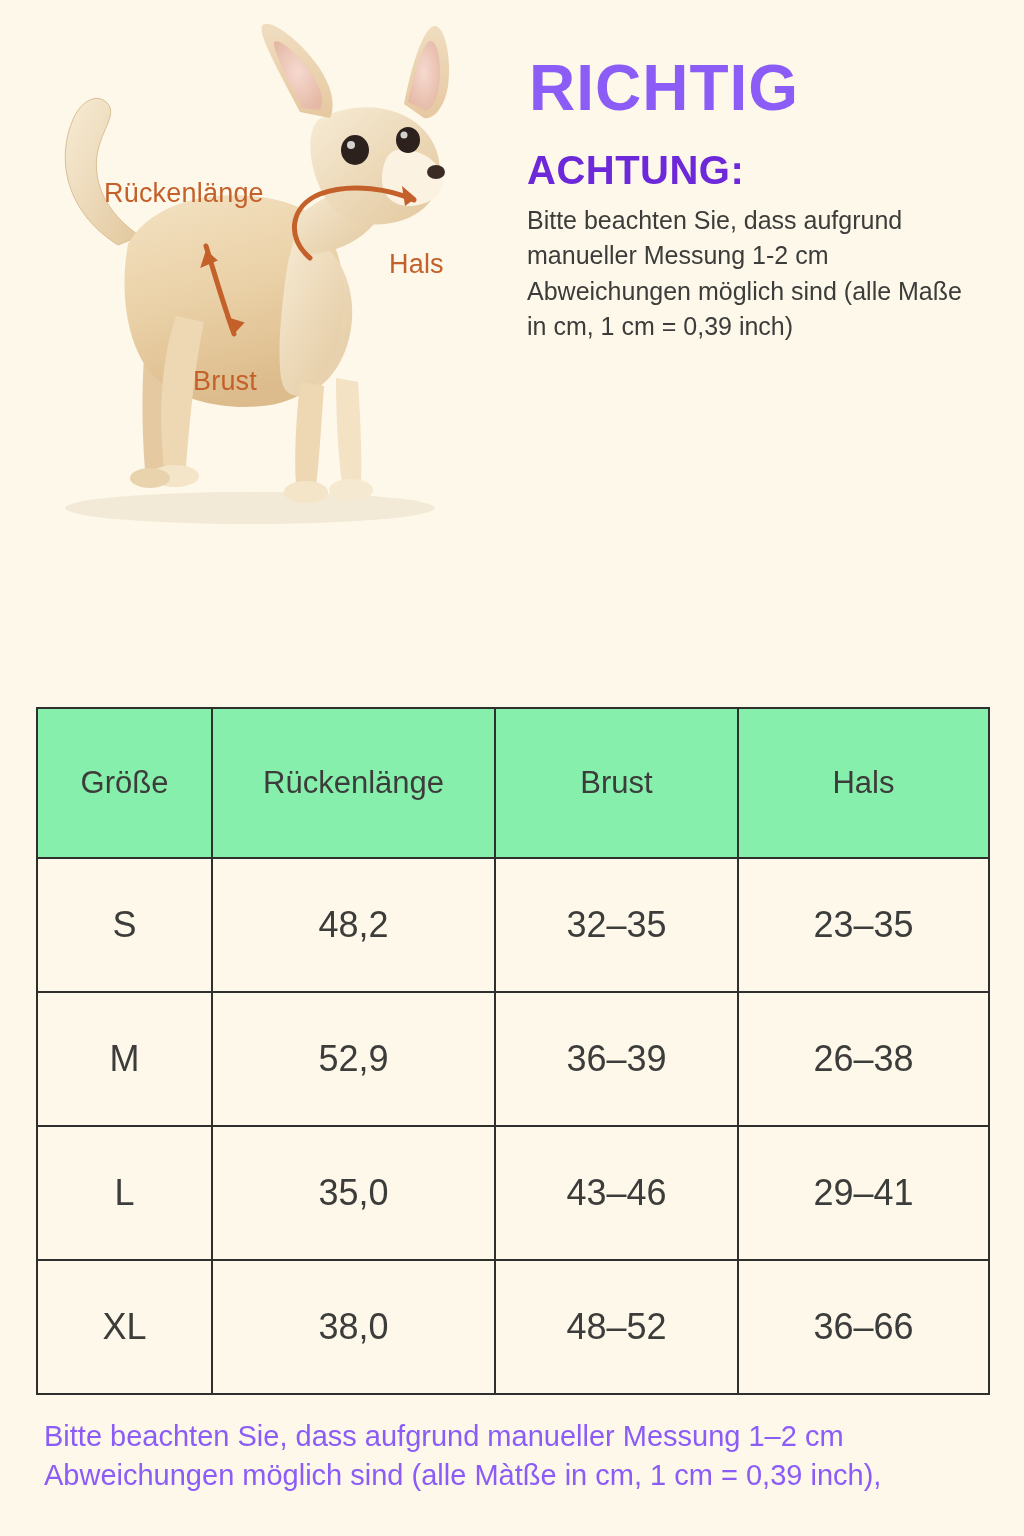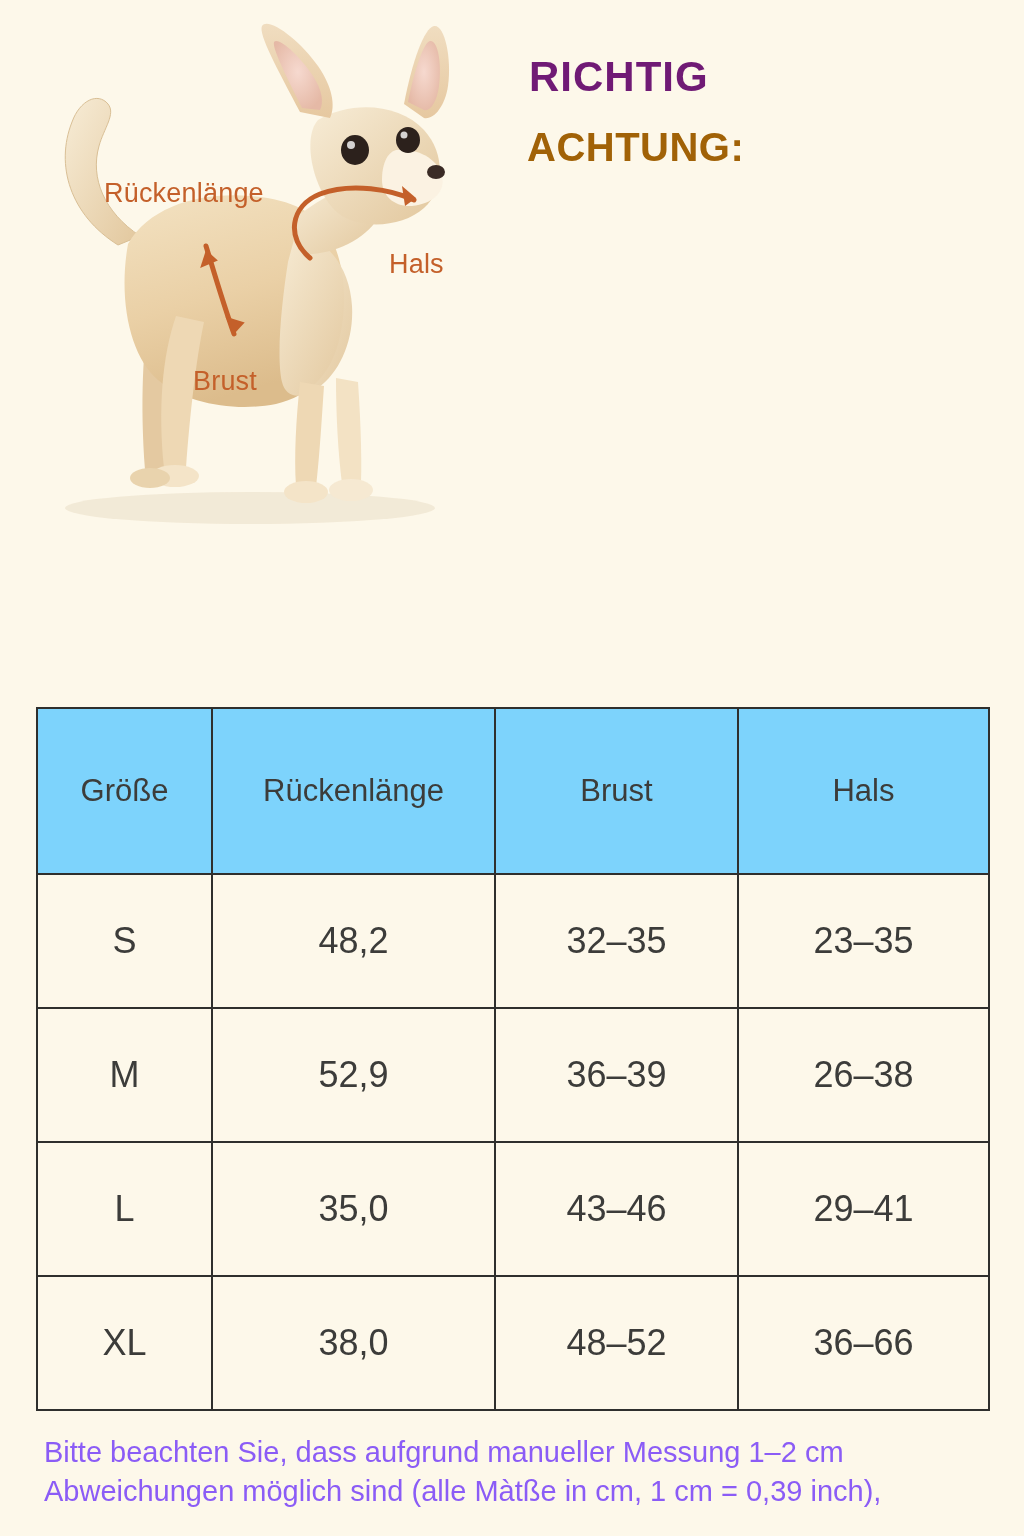--- a/index.html
+++ b/index.html
@@ -56,38 +56,38 @@
   .label-brust   { left: 193px; top: 366px; }
 
   .text-panel {
     width: 524px;
     flex: 0 0 524px;
     padding: 55px 40px 0 25px;
     box-sizing: border-box;
   }
 
   .headline {
-    color: #701a75;
-    font-size: 42px;
+    color: #8b5cf6;
+    font-size: 64px;
     font-weight: bold;
     line-height: 1.04;
     letter-spacing: 1px;
     margin: 0 0 26px 4px;
   }
   .headline .l2 { display: block; }
 
   .intro {
     font-size: 27px;
     line-height: 1.38;
     margin: 0 0 34px 2px;
     color: #3c3c3a;
   }
 
   .achtung {
-    color: #a16207;
+    color: #6d28d9;
     font-size: 40px;
     font-weight: bold;
     margin: 0 0 10px 2px;
     letter-spacing: .5px;
   }
 
   .note {
     font-size: 25px;
     line-height: 1.42;
     margin: 0 0 0 2px;
@@ -106,24 +106,24 @@
     table-layout: fixed;
   }
   table.size-table th,
   table.size-table td {
     border: 2px solid #2f2f2d;
     text-align: center;
     font-weight: normal;
     color: #3c3c3a;
   }
   table.size-table th {
-    background: #7dd3fc;
+    background: #86efac;
     font-size: 31px;
     height: 148px;
-    padding: 8px 6px;
+    padding: 0 6px;
   }
   table.size-table td {
     background: #fdf8ea;
     font-size: 36px;
     height: 130px;
   }
   col.c1 { width: 175px; }
   col.c2 { width: 283px; }
   col.c3 { width: 243px; }
   col.c4 { width: 251px; }
@@ -222,20 +222,21 @@
     <div class="label label-brust">Brust</div>
   </div>
 
   <div class="text-panel">
     <h1 class="headline">
       <span>RICHTIG</span>
     </h1>
 
 
     <h2 class="achtung">ACHTUNG:</h2>
+    <p class="note">Bitte beachten Sie, dass aufgrund manueller Messung 1-2 cm Abweichungen möglich sind (alle Maße in cm, 1 cm = 0,39 inch)</p>
   </div>
 </div>
 
 <div class="table-wrap">
   <table class="size-table">
     <colgroup>
       <col class="c1">
         <col class="c2">
         <col class="c3">
         <col class="c4">

